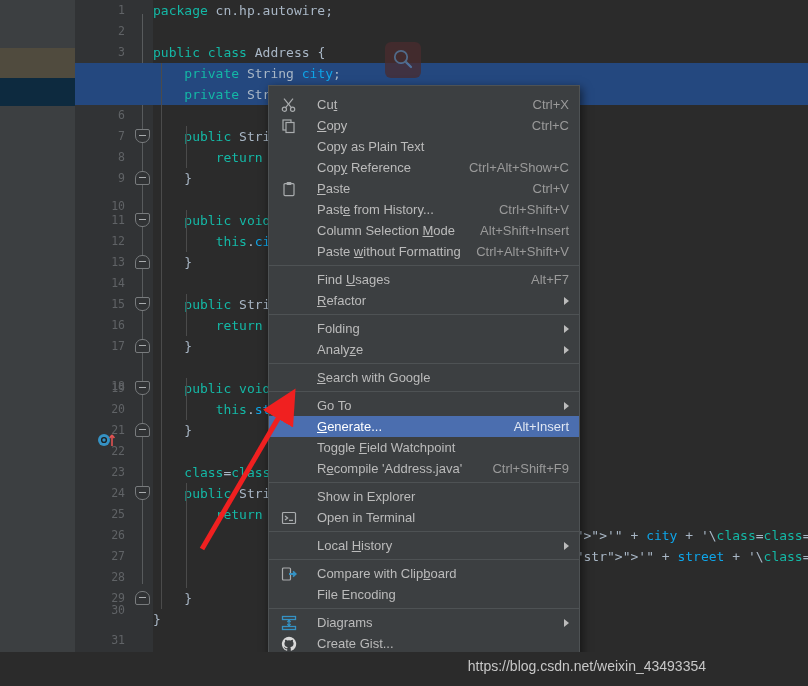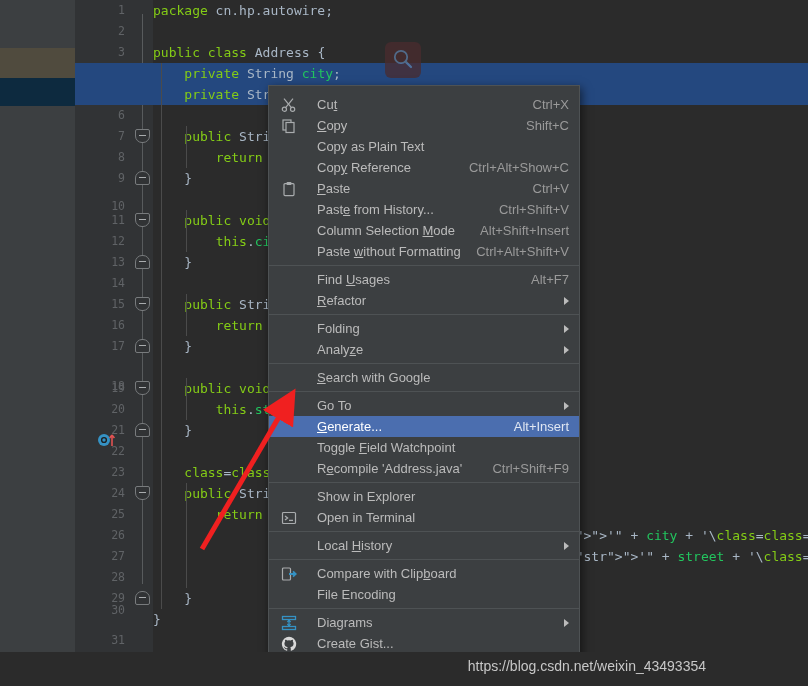--- a/index.html
+++ b/index.html
@@ -42,22 +42,22 @@
     position:absolute; left:3px; top:5px; width:7px; height:1px; background:#a9acae;
   }
 
   
   #codearea { position:absolute; left:78px; top:0; width:655px; height:652px; }
   .selrow { position:absolute; left:-78px; width:733px; height:21px; background:#24487f; }
   .codeline {
     position:absolute; left:0; height:21px; line-height:21px; white-space:pre;
     font-family:"DejaVu Sans Mono", monospace; font-size:13px; color:#a9b7c6;
   }
-  .kw { color:#84cc16; }
-  .fld { color:#22c55e; }
+  .kw { color:#14b8a6; }
+  .fld { color:#0ea5e9; }
 
   
   .iguide { position:absolute; width:1px; background:#4b4b4b; }
 
   
   #ovr-icon { position:absolute; left:22px; top:432px; width:22px; height:16px; }
 
   
   #magnif { position:absolute; left:310px; top:42px; width:36px; height:36px;
             background:#4a2b2e; border-radius:6px; opacity:.75; }
@@ -241,21 +241,21 @@
             <g stroke="#a9acae" stroke-width="1.2" fill="none">
               <circle cx="3.4" cy="12.2" r="2.1"></circle>
               <circle cx="11.6" cy="12.2" r="2.1"></circle>
               <line x1="4.6" y1="10.6" x2="12" y2="1.6"></line>
               <line x1="10.4" y1="10.6" x2="3" y2="1.6"></line>
             </g>
           </svg></span><span>Cu<u>t</u></span><span class="acc">Ctrl+X</span></div>
       <div class="mi"><span class="ic"><svg width="16" height="16" viewBox="0 0 16 16">
             <rect x="2" y="2" width="8" height="10" fill="none" stroke="#a9acae" stroke-width="1.2"></rect>
             <rect x="5" y="4.5" width="8" height="10" fill="#3c3f41" stroke="#a9acae" stroke-width="1.2"></rect>
-          </svg></span><span><u>C</u>opy</span><span class="acc">Shift+C</span></div>
+          </svg></span><span><u>C</u>opy</span><span class="acc">Ctrl+C</span></div>
       <div class="mi"><span>Copy as Plain Text</span></div>
       <div class="mi"><span>Cop<u>y</u> Reference</span><span class="acc">Ctrl+Alt+Show+C</span></div>
       <div class="mi"><span class="ic"><svg width="16" height="16" viewBox="0 0 16 16">
             <rect x="3" y="2.6" width="10" height="12" rx="1" fill="none" stroke="#a9acae" stroke-width="1.2"></rect>
             <rect x="5.6" y="1" width="4.8" height="3" rx="0.7" fill="#a9acae"></rect>
           </svg></span><span><u>P</u>aste</span><span class="acc">Ctrl+V</span></div>
       <div class="mi"><span>Past<u>e</u> from History...</span><span class="acc">Ctrl+Shift+V</span></div>
       <div class="mi"><span>Column Selection <u>M</u>ode</span><span class="acc">Alt+Shift+Insert</span></div>
       <div class="mi"><span>Paste <u>w</u>ithout Formatting</span><span class="acc">Ctrl+Alt+Shift+V</span></div>
       <div class="msep"></div>

